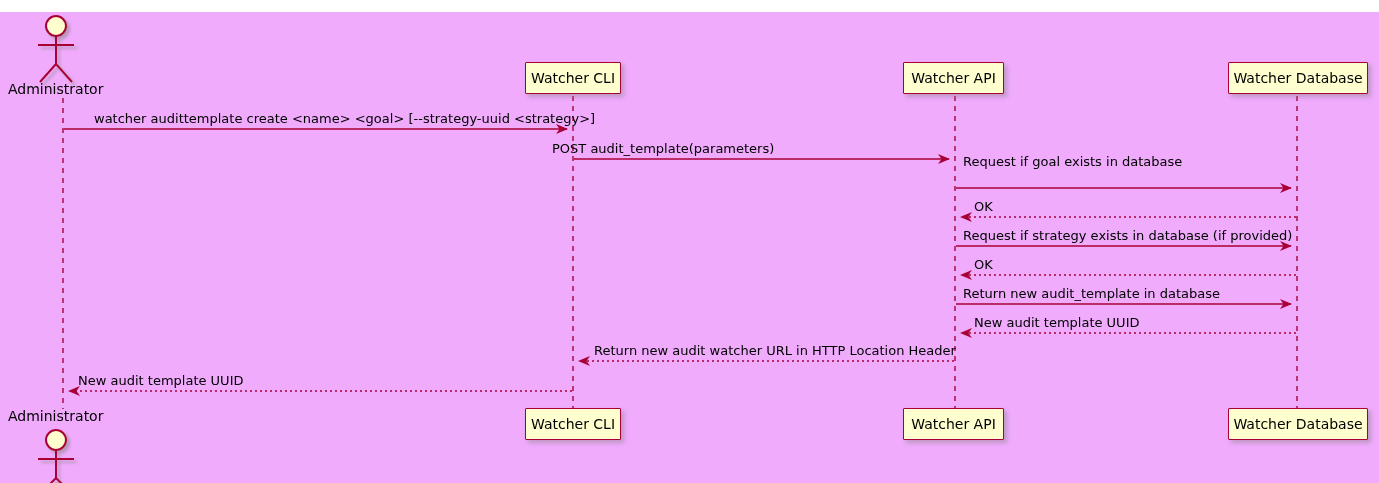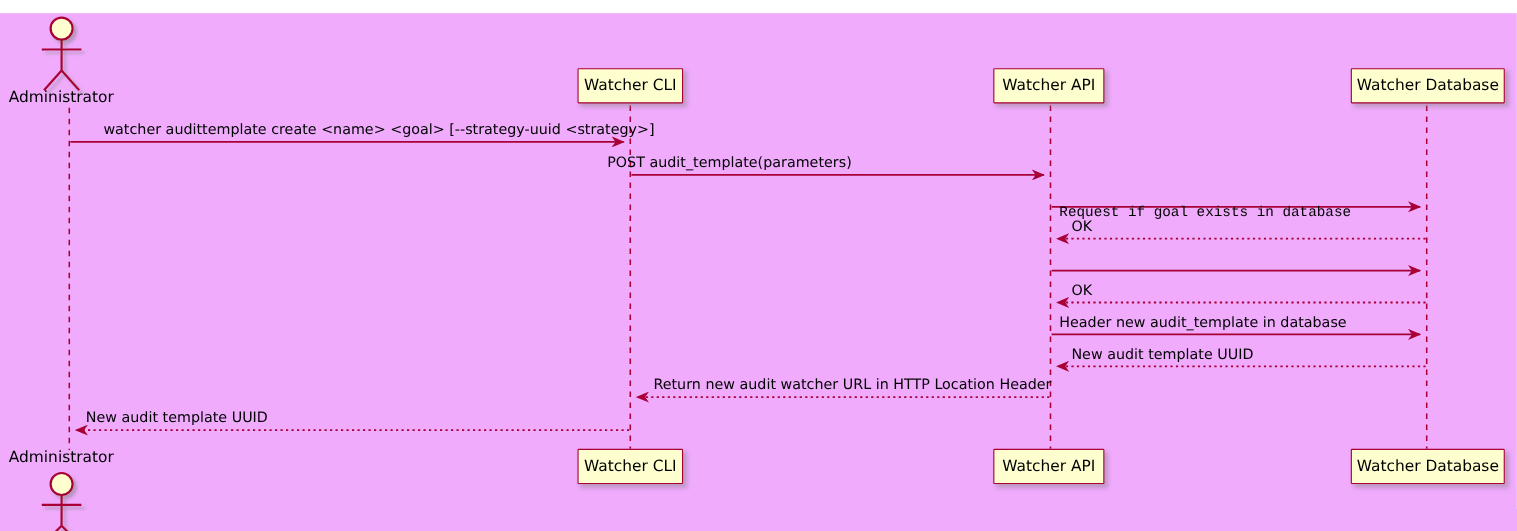--- a/index.html
+++ b/index.html
@@ -141,28 +141,29 @@
     <span class="participant-label">Watcher API</span>
   </div>
   <div class="participant-box" style="left:1228px; top:396px; width:140px; height:32px;">
     <span class="participant-label">Watcher Database</span>
   </div>
 
   <div class="msg-label" style="left:65px; top:100px;padding-left:29px;">watcher audittemplate create &lt;name&gt; &lt;goal&gt; [--strategy-uuid &lt;strategy&gt;]</div>
 
   <div class="msg-label" style="left:552px; top:130px;">POST audit_template(parameters)</div>
 
-  <div class="msg-label" style="left:963px; top:174px;font-family:Liberation Mono, monospace;">Request if goal exists in database</div>
+  <div class="msg-label" style="left:963px; top:143px;">Request if goal exists in database</div>
 
   <div class="msg-label" style="left:974px; top:188px;">OK</div>
 
+  <div class="msg-label" style="left:963px; top:217px;">Request if strategy exists in database (if provided)</div>
 
   <div class="msg-label" style="left:974px; top:246px;">OK</div>
 
-  <div class="msg-label" style="left:963px; top:275px;">Header new audit_template in database</div>
+  <div class="msg-label" style="left:963px; top:275px;">Return new audit_template in database</div>
 
   <div class="msg-label" style="left:974px; top:304px;">New audit template UUID</div>
 
   <div class="msg-label" style="left:594px; top:332px;">Return new audit watcher URL in HTTP Location Header</div>
 
   <div class="msg-label" style="left:78px; top:362px;">New audit template UUID</div>
 
 </div>
 
 </body></html>

